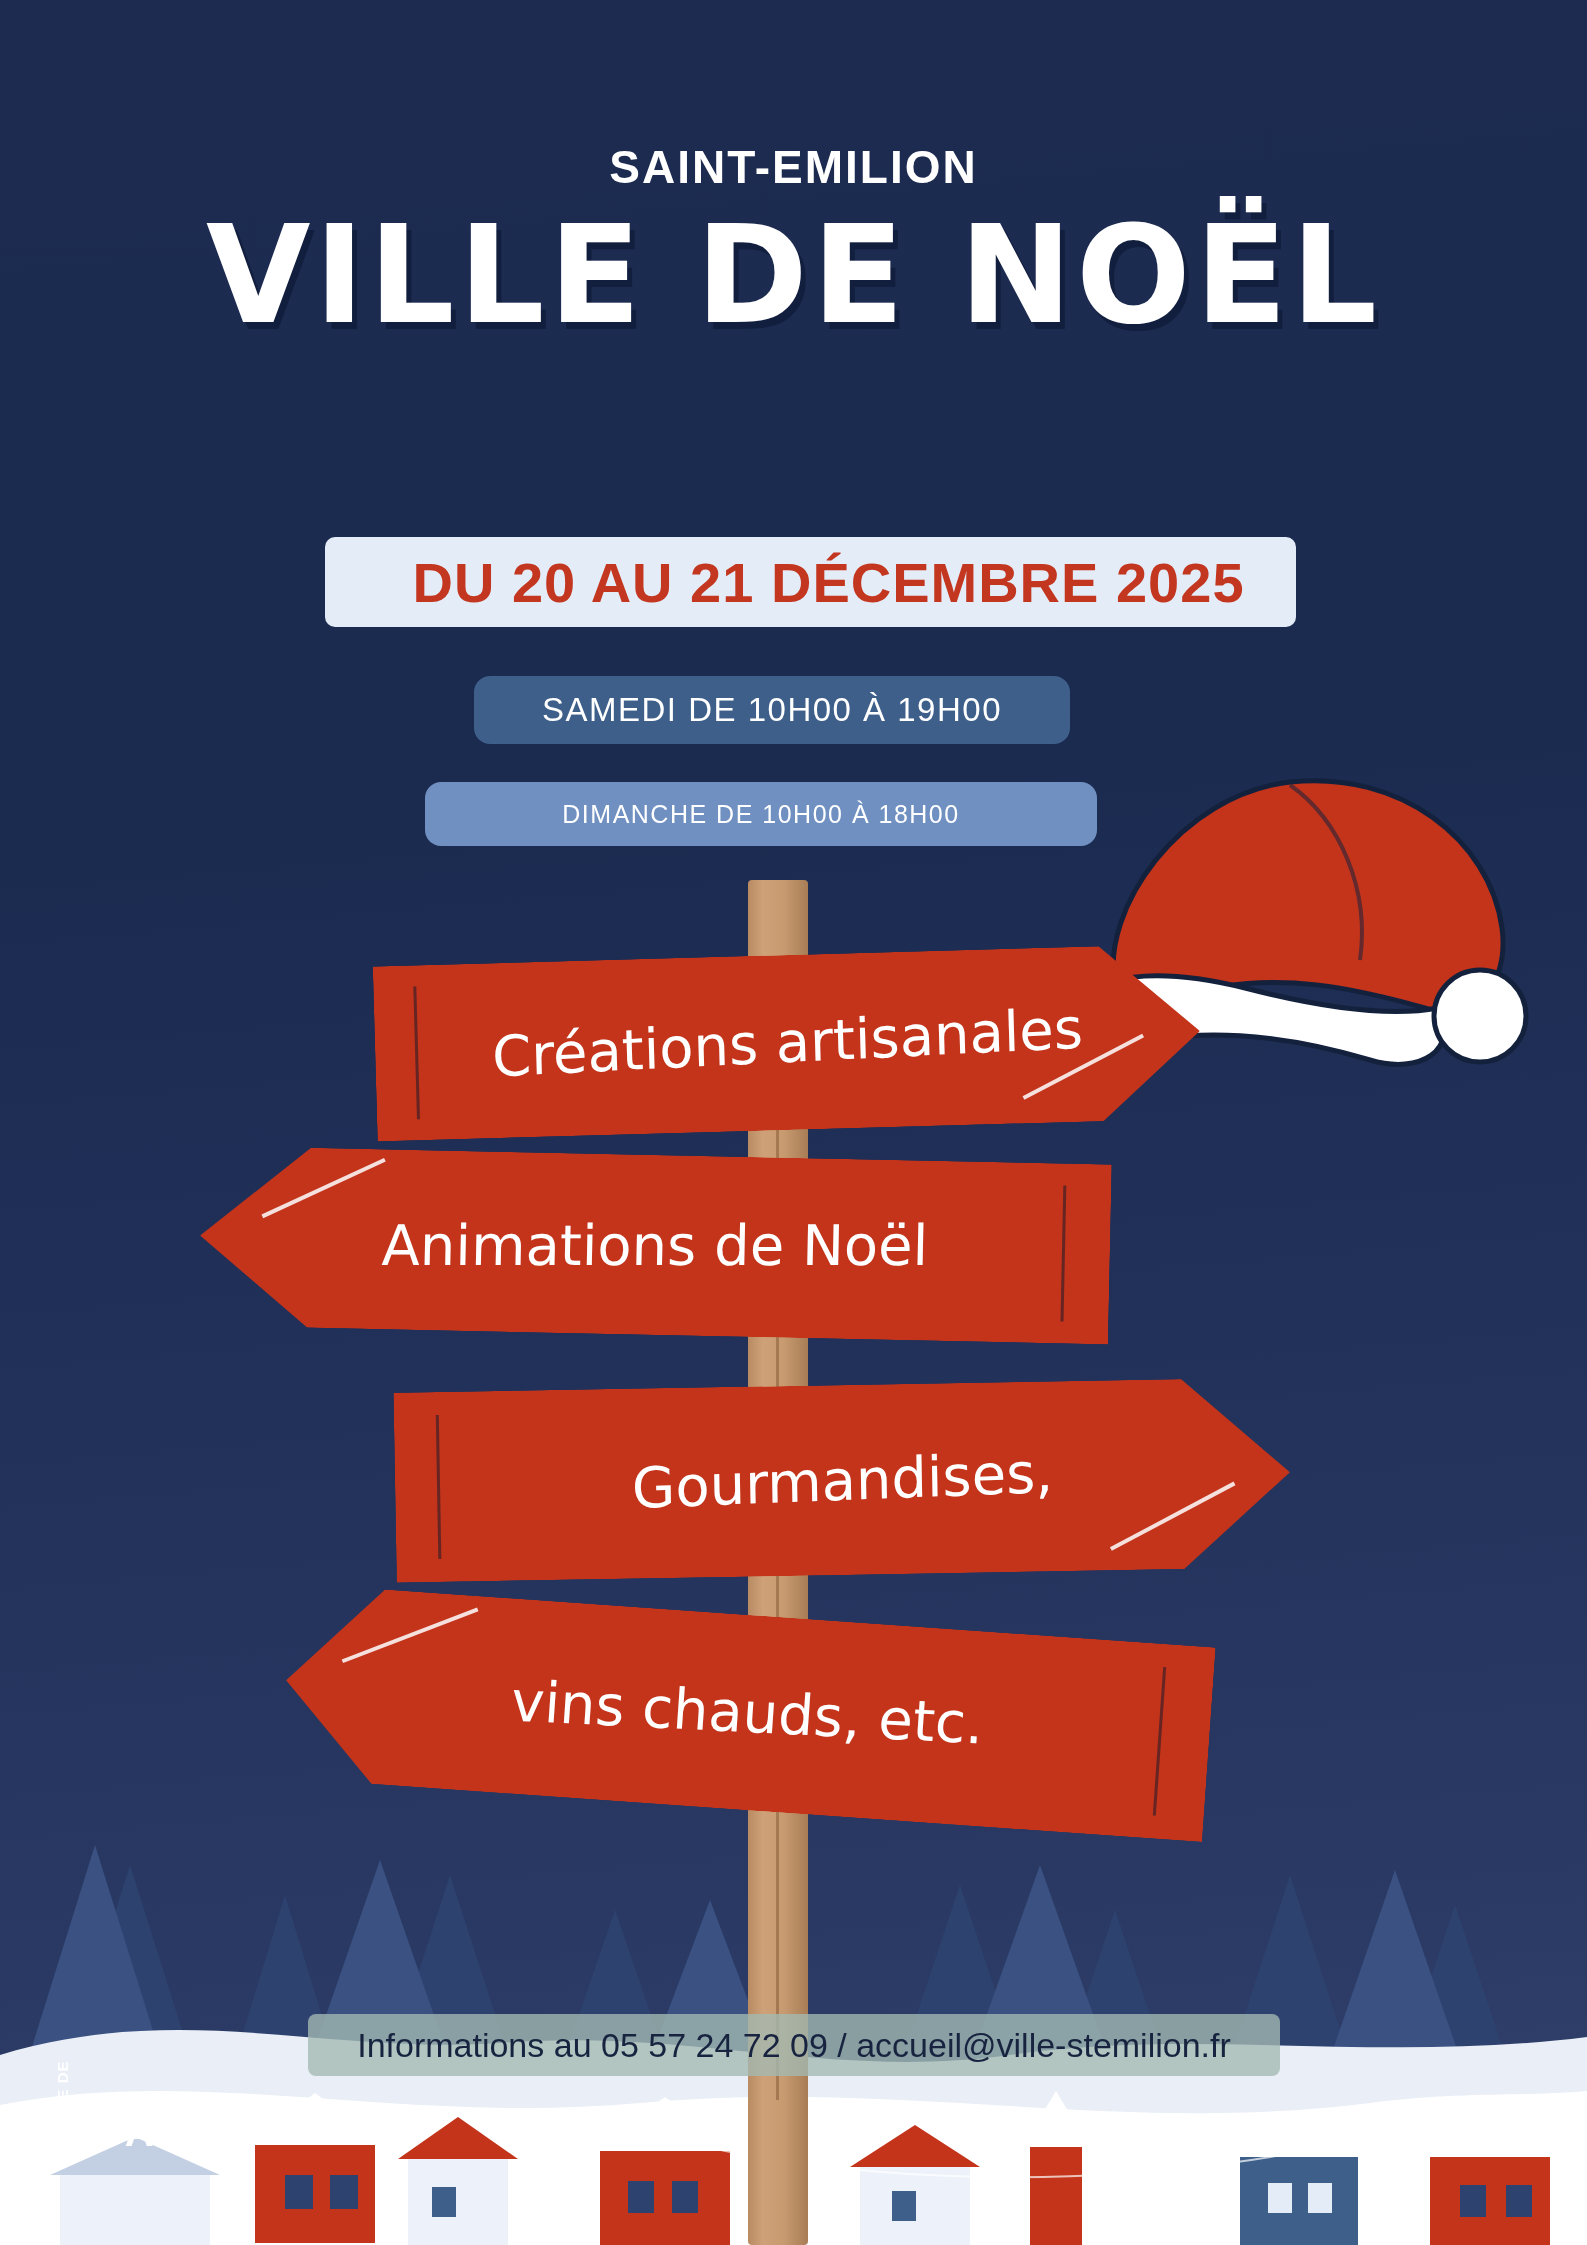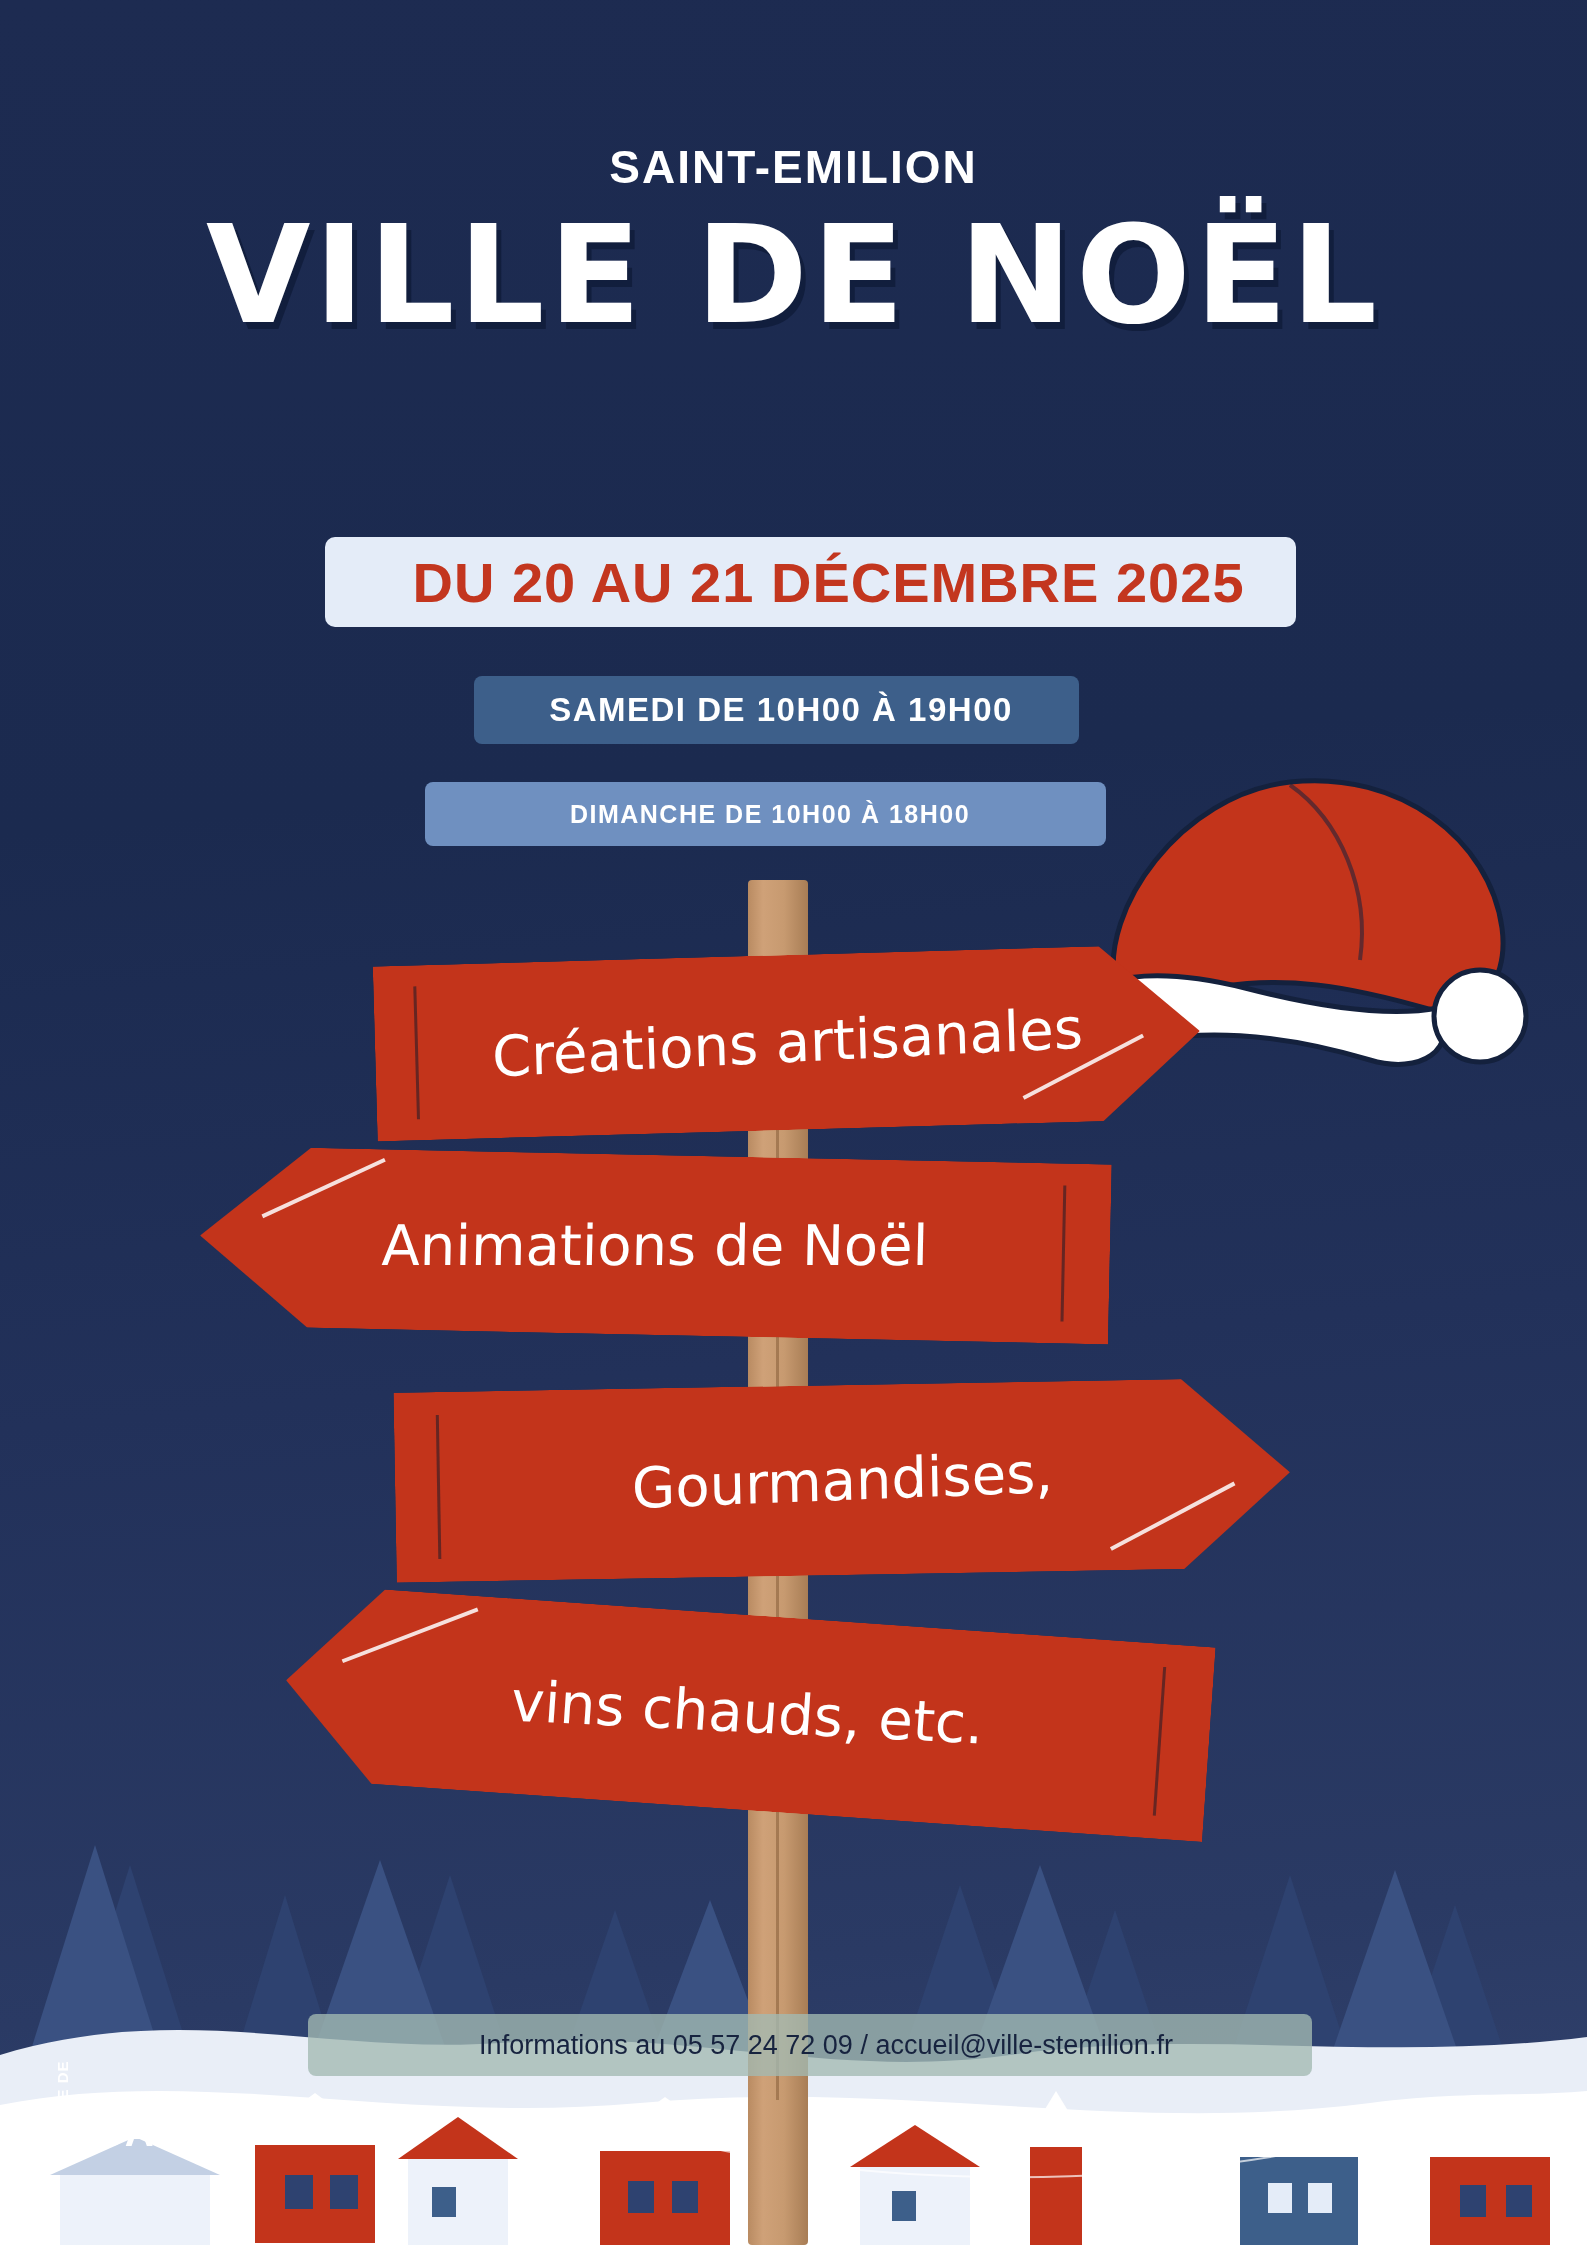--- a/index.html
+++ b/index.html
@@ -60,28 +60,27 @@
     justify-content: center;
     color: #c3361f;
     font-size: 56px;
     font-weight: bold;
     letter-spacing: 1px;
     padding-left: 36px;
   }
   .hours-box {
     position: absolute;
     background: #3d5f8a;
-    border-radius: 8px;
+    border-radius: 16px;
     display: flex;
     align-items: center;
     justify-content: center;
     color: #ffffff;
-    font-weight: bold;
+    font-weight: normal;
     letter-spacing: 1.5px;
-    padding-left: 9px;
   }
   .hours-sat {
     top: 676px;
     left: 474px;
     width: 596px;
     height: 68px;
     font-size: 33px;
   }
   .hours-sun {
     top: 782px;
@@ -214,22 +213,21 @@
     left: 308px;
     top: 2014px;
     width: 972px;
     height: 62px;
     background: rgba(163,186,178,0.78);
     border-radius: 8px;
     display: flex;
     align-items: center;
     justify-content: center;
     color: #17233f;
-    font-size: 27px;
-    padding-left: 32px;
+    font-size: 34px;
   }
 
   
   .logo {
     position: absolute;
     left: 52px;
     top: 2108px;
     width: 290px;
     height: 120px;
   }

